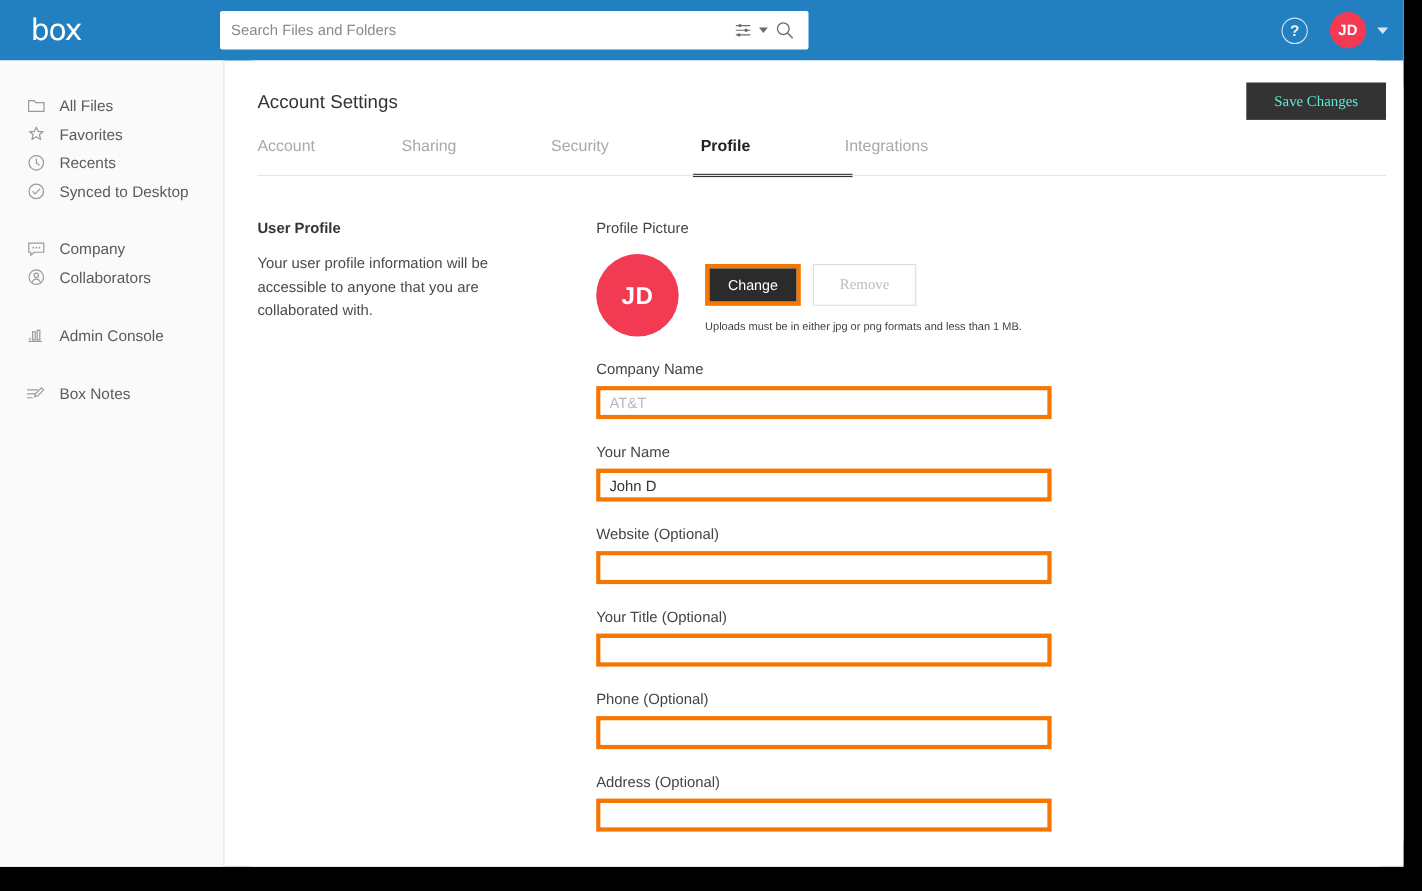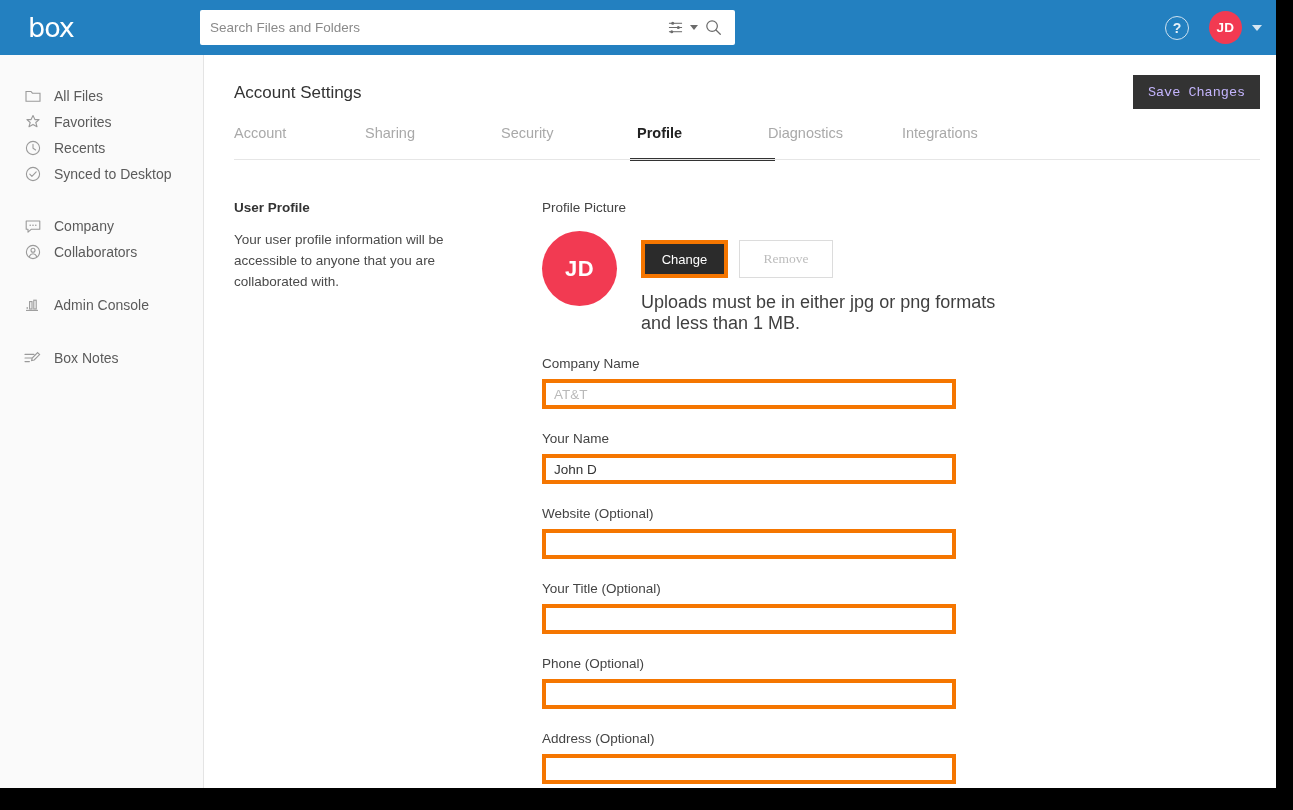--- a/index.html
+++ b/index.html
@@ -127,23 +127,23 @@
     border-radius: 26px;
   }
   .page-title {
     position: absolute; left: 29px; top: 28px;
     font-size: 17px; color: #333; font-weight: 400;
   }
   .save-btn {
     position: absolute; right: 16px; top: 20px;
     width: 127px; height: 34px;
     background: #333333;
-    color: #c4b5fd;
+    color: #5eead4;
     border: 0; outline: 0;
-    font-family: Liberation Mono, monospace;
+    font-family: Liberation Serif, serif;
     font-size: 13.5px;
     cursor: pointer;
   }
 
   .tabs {
     position: absolute; left: 29px; top: 70px;
     width: 1026px; height: 35px;
     display: flex; align-items: flex-start;
   }
   .tab {
@@ -192,21 +192,21 @@
     font-family: "Liberation Sans", sans-serif;
     font-size: 13px; cursor: pointer;
   }
   .remove-btn {
     background: #ffffff; color: #bdbdbd;
     border: 1px solid #dcdcdc;
     width: 94px; height: 38px;
     font-family: Liberation Serif, serif;
     font-size: 13.5px; cursor: default;
   }
-  .upload-note { font-size: 18px; color: #3f3f3f; margin-top: 14px; }
+  .upload-note { font-size: 10px; color: #3f3f3f; margin-top: 14px; }
 
   .field-group { margin-top: 22px; }
   .input-hl {
     border: 4px solid #f57600;
     width: 414px; height: 30px;
     display: block;
   }
   .text-input {
     width: 100%; height: 100%;
     border: 0; outline: 0;
@@ -365,21 +365,20 @@
 
     <div class="page-title">Account Settings</div>
 
     <button class="save-btn">Save Changes</button>
 
     <div class="tabs">
       <div class="tab" style="width:131px">Account</div>
       <div class="tab" style="width:136px">Sharing</div>
       <div class="tab" style="width:136px">Security</div>
       <div class="tab active" style="width:131px">Profile</div>
-      <div class="tab" style="width:134px">Diagnostics</div>
       <div class="tab">Integrations</div>
     </div>
     <div class="tabs-rule"></div>
 
     <div class="desc-col">
       <div class="desc-h">User Profile</div>
       <div class="desc-p">Your user profile information will be accessible to anyone that you are collaborated with.</div>
     </div>
 
     <div class="form-col">

